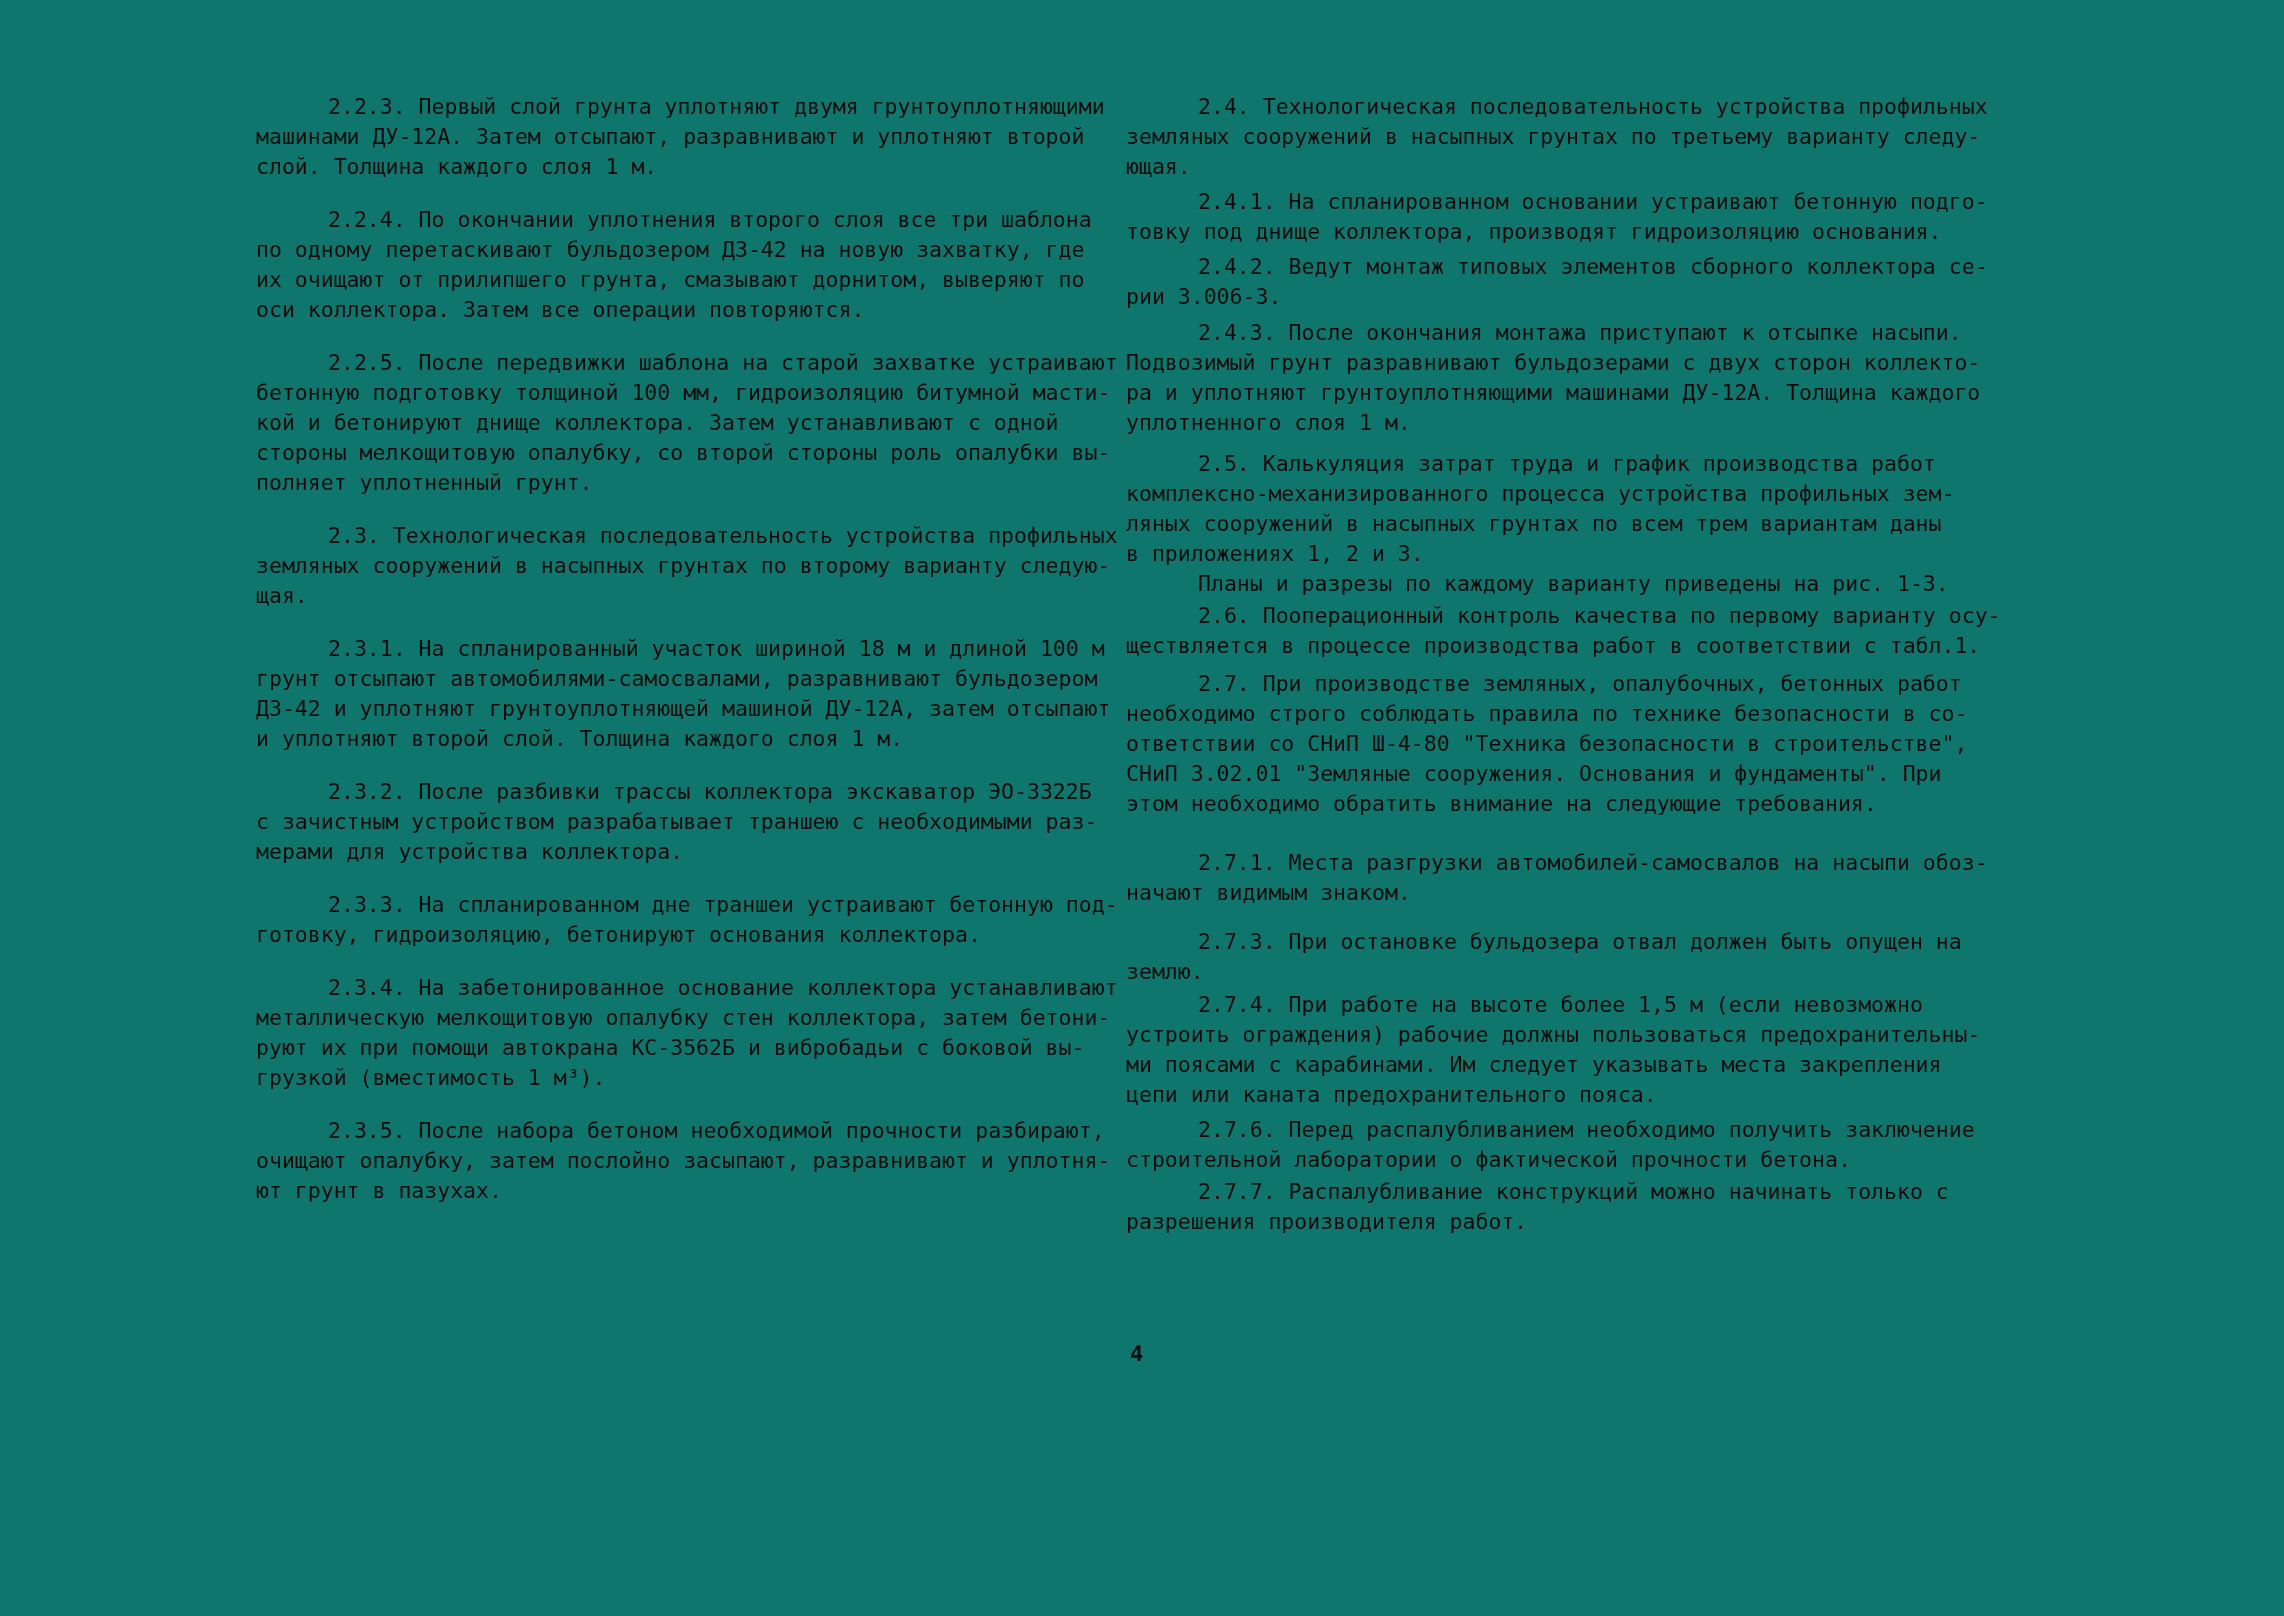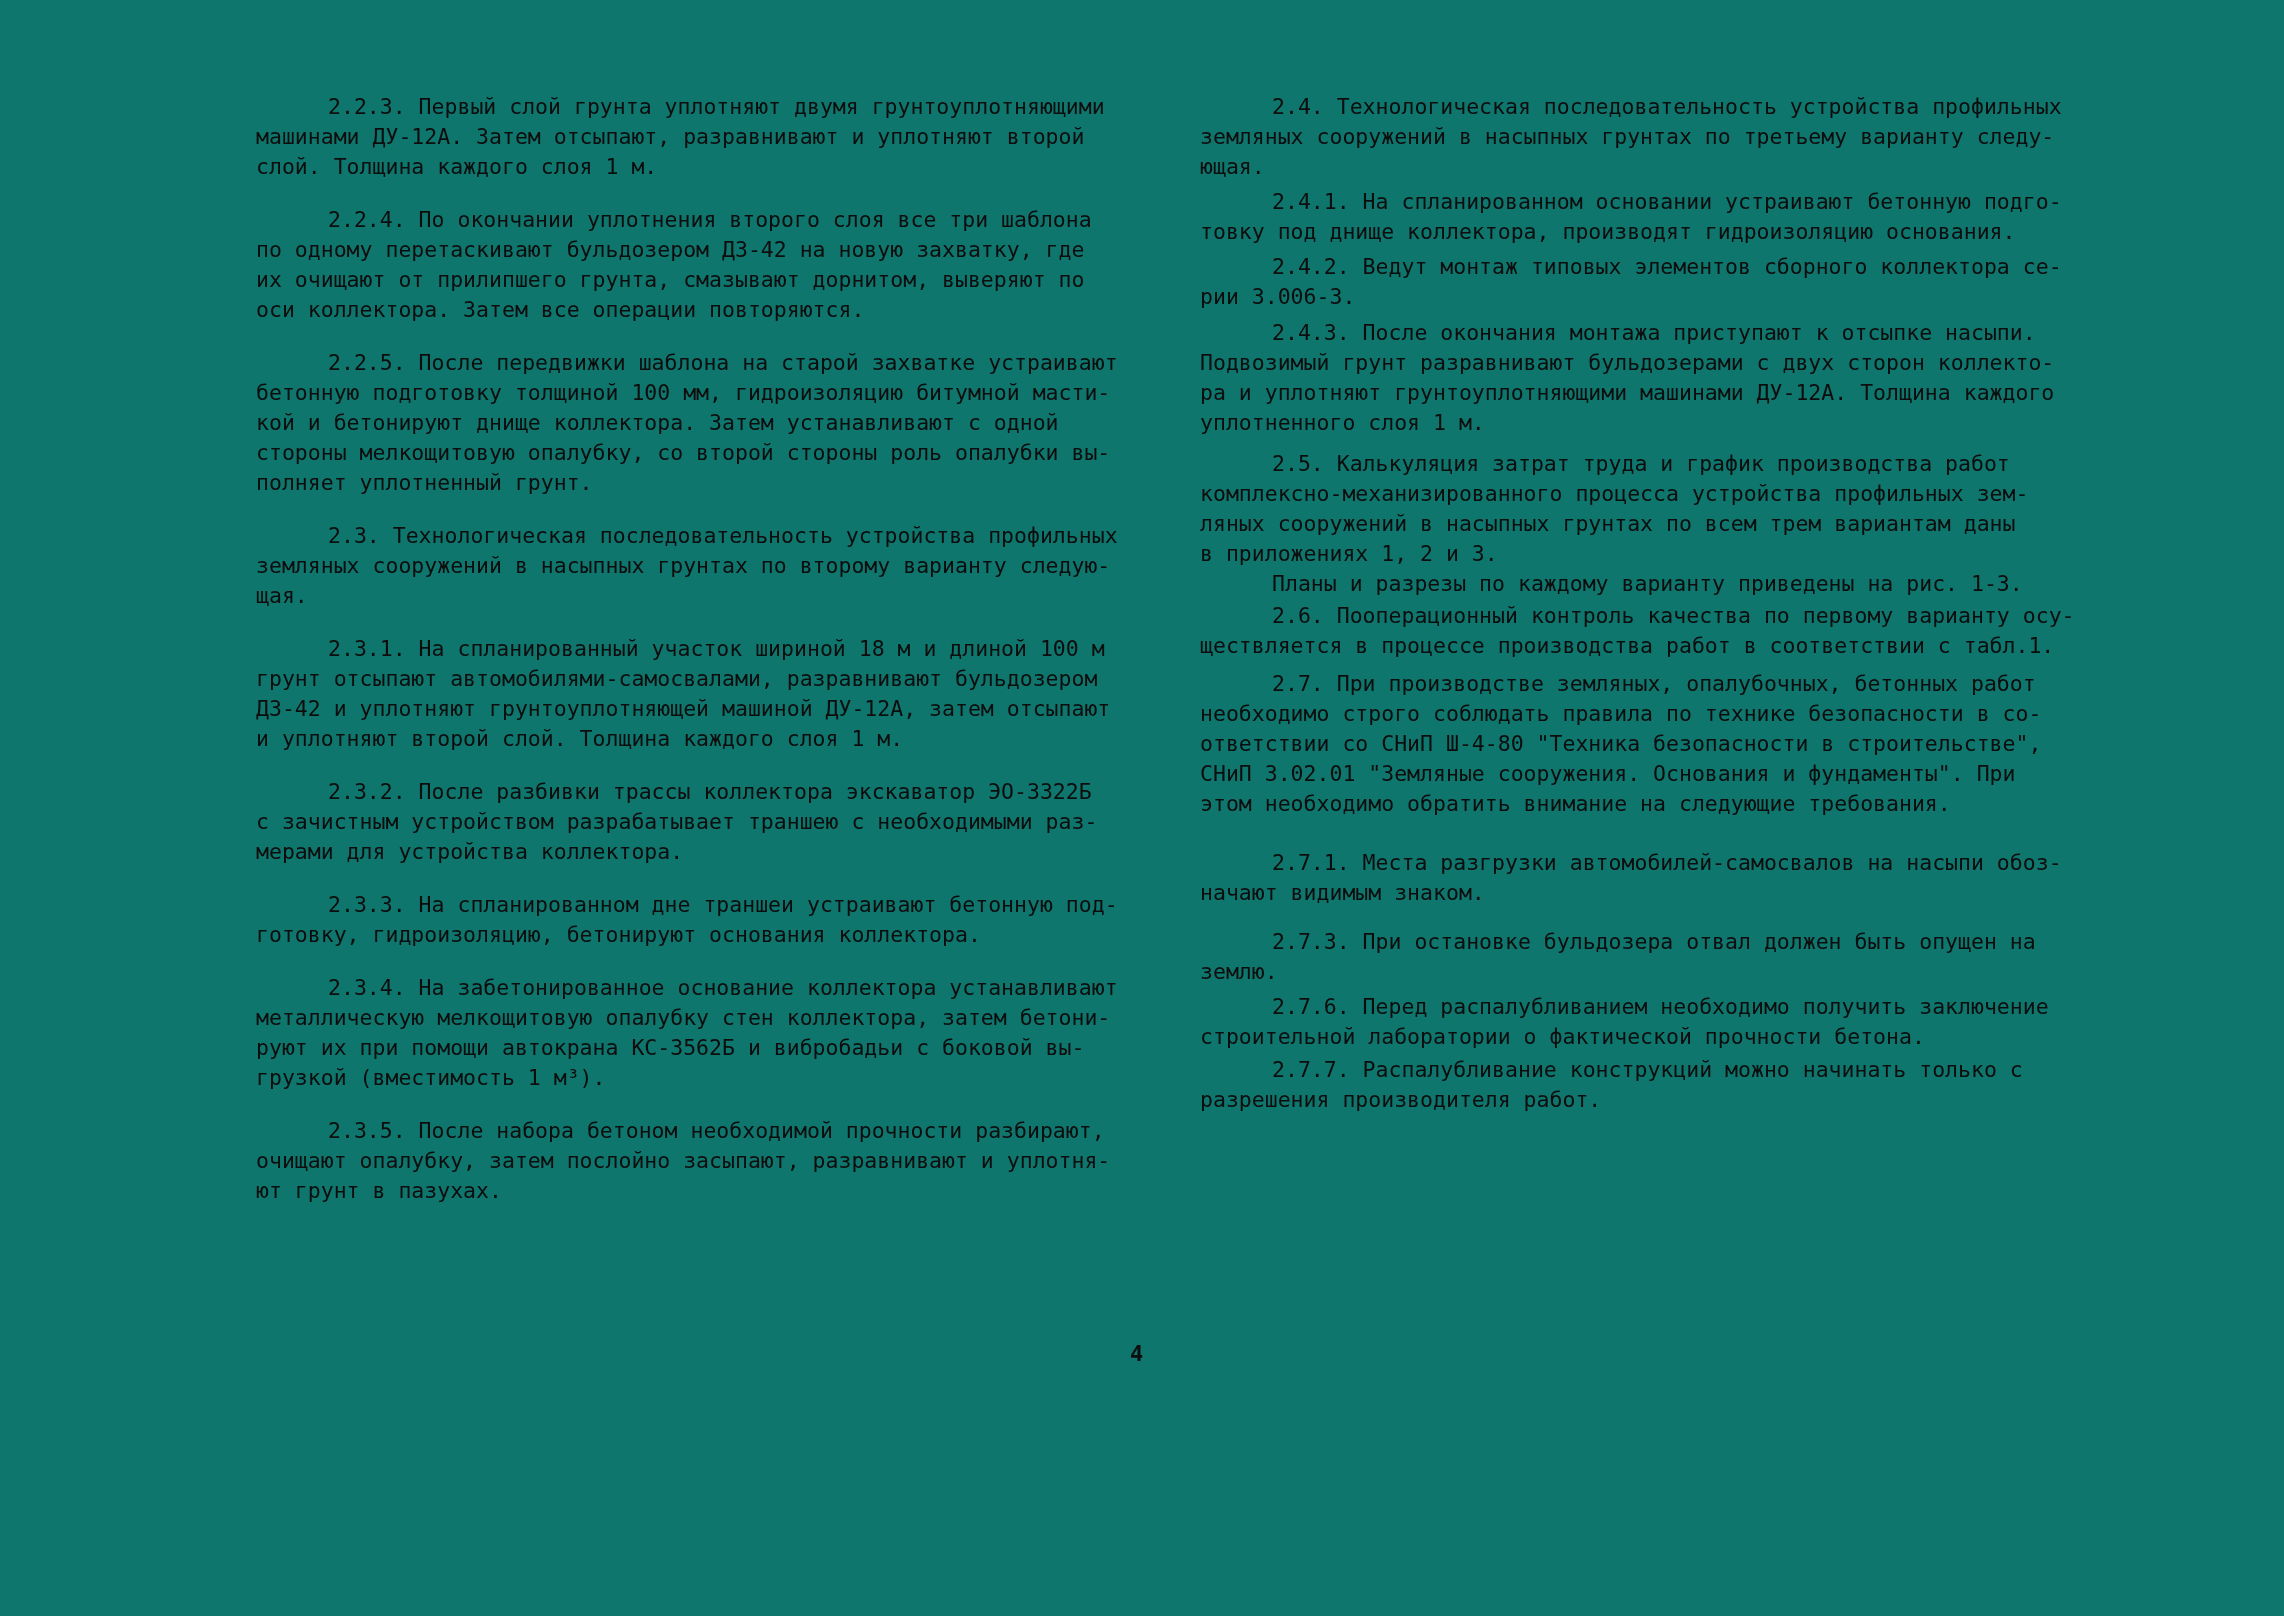--- a/index.html
+++ b/index.html
@@ -18,21 +18,21 @@
     position: absolute;
     inset: 0;
     background: #0f766e;
   }
   .col {
     position: absolute;
     top: 92px;
     width: 905px;
   }
   .col-left  { left: 256px; }
-  .col-right { left: 1200px; }
+  .col-right { left: 1126px; }
   .para {
     margin: 0;
     font-family: "DejaVu Sans Mono", monospace;
     font-size: 21.5px;
     line-height: 30px;
     color: #0d0d0d;
     white-space: pre-line;
     text-indent: 72px;
     text-align: left;
   }
@@ -117,20 +117,24 @@
 ществляется в процессе производства работ в соответствии с табл.1.</p>
     <p class="para mt12">2.7. При производстве земляных, опалубочных, бетонных работ
 необходимо строго соблюдать правила по технике безопасности в со-
 ответствии со СНиП Ш-4-80 "Техника безопасности в строительстве",
 СНиП 3.02.01 "Земляные сооружения. Основания и фундаменты". При
 этом необходимо обратить внимание на следующие требования.</p>
     <p class="para mt44">2.7.1. Места разгрузки автомобилей-самосвалов на насыпи обоз-
 начают видимым знаком.</p>
     <p class="para mt2">2.7.3. При остановке бульдозера отвал должен быть опущен на
 землю.</p>
+    <p class="para mt4">2.7.4. При работе на высоте более 1,5 м (если невозможно
+устроить ограждения) рабочие должны пользоваться предохранительны-
+ми поясами с карабинами. Им следует указывать места закрепления
+цепи или каната предохранительного пояса.</p>
     <p class="para">2.7.6. Перед распалубливанием необходимо получить заключение
 строительной лаборатории о фактической прочности бетона.</p>
     <p class="para mt4">2.7.7. Распалубливание конструкций можно начинать только с
 разрешения производителя работ.</p>
   </div>
 
   <div class="page-number">4</div>
 
 </div>
 

